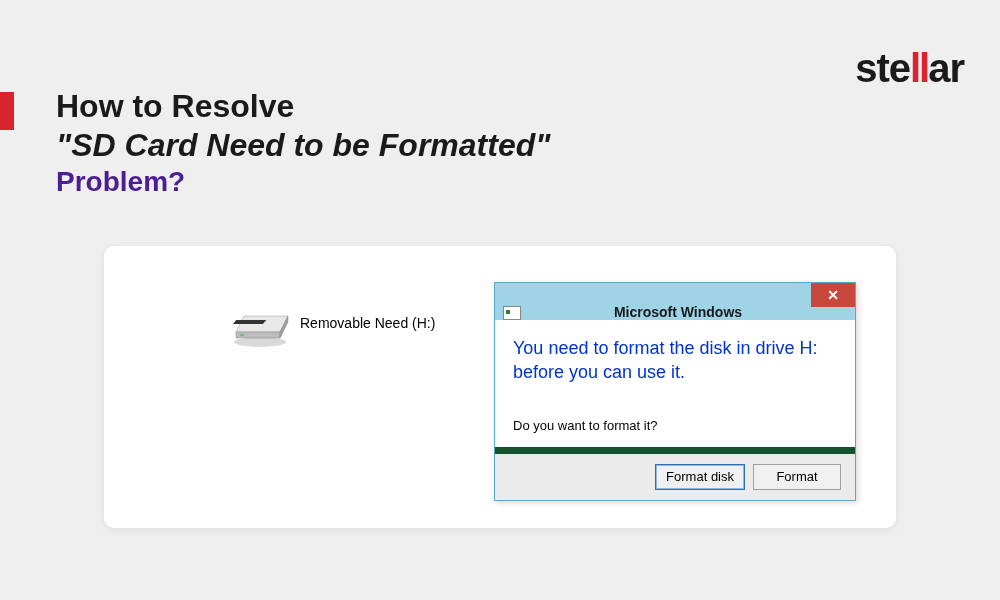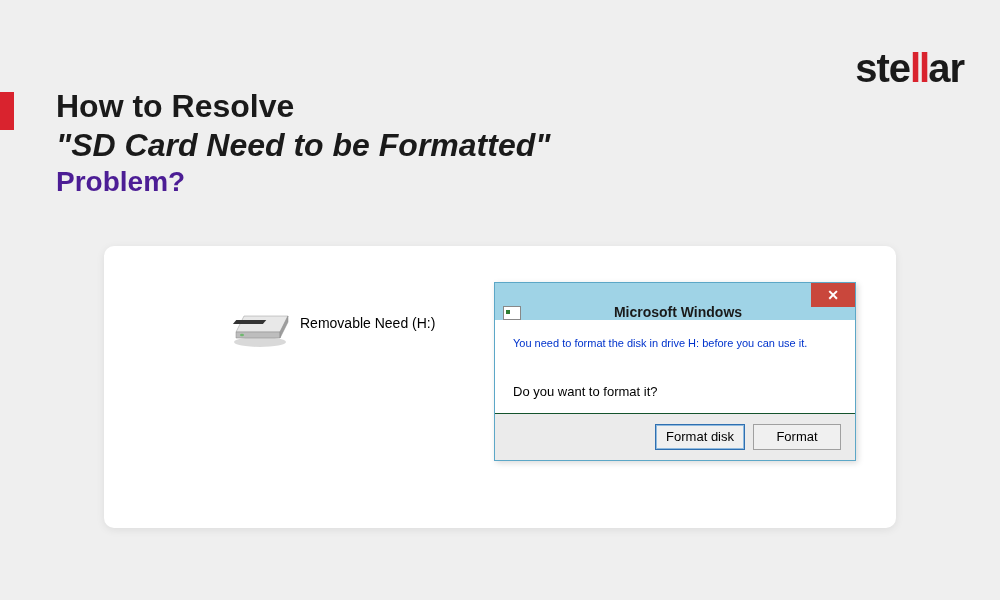--- a/index.html
+++ b/index.html
@@ -135,32 +135,32 @@
       right: 0;
       top: 0;
       cursor: pointer;
     }
     .dialog-body {
       padding: 16px 18px 14px 18px;
       font-family: "Segoe UI", Arial, sans-serif;
     }
     .dialog-main-text {
       color: #0033cc;
-      font-size: 11px;
+      font-size: 18px;
       line-height: 1.35;
       margin-bottom: 14px;
     }
     .dialog-sub-text {
       color: #000;
       font-size: 13px;
       margin-top: 33px;
     }
     .dialog-footer {
       background: #ebebeb;
-      border-top: 1px solid #14532d;
+      border-top: 7px solid #14532d;
       padding: 10px 14px;
       display: flex;
       justify-content: flex-end;
       gap: 8px;
     }
     .win-btn {
       min-width: 88px;
       height: 26px;
       background: #f0f0f0;
       border: 1px solid #a0a0a0;

